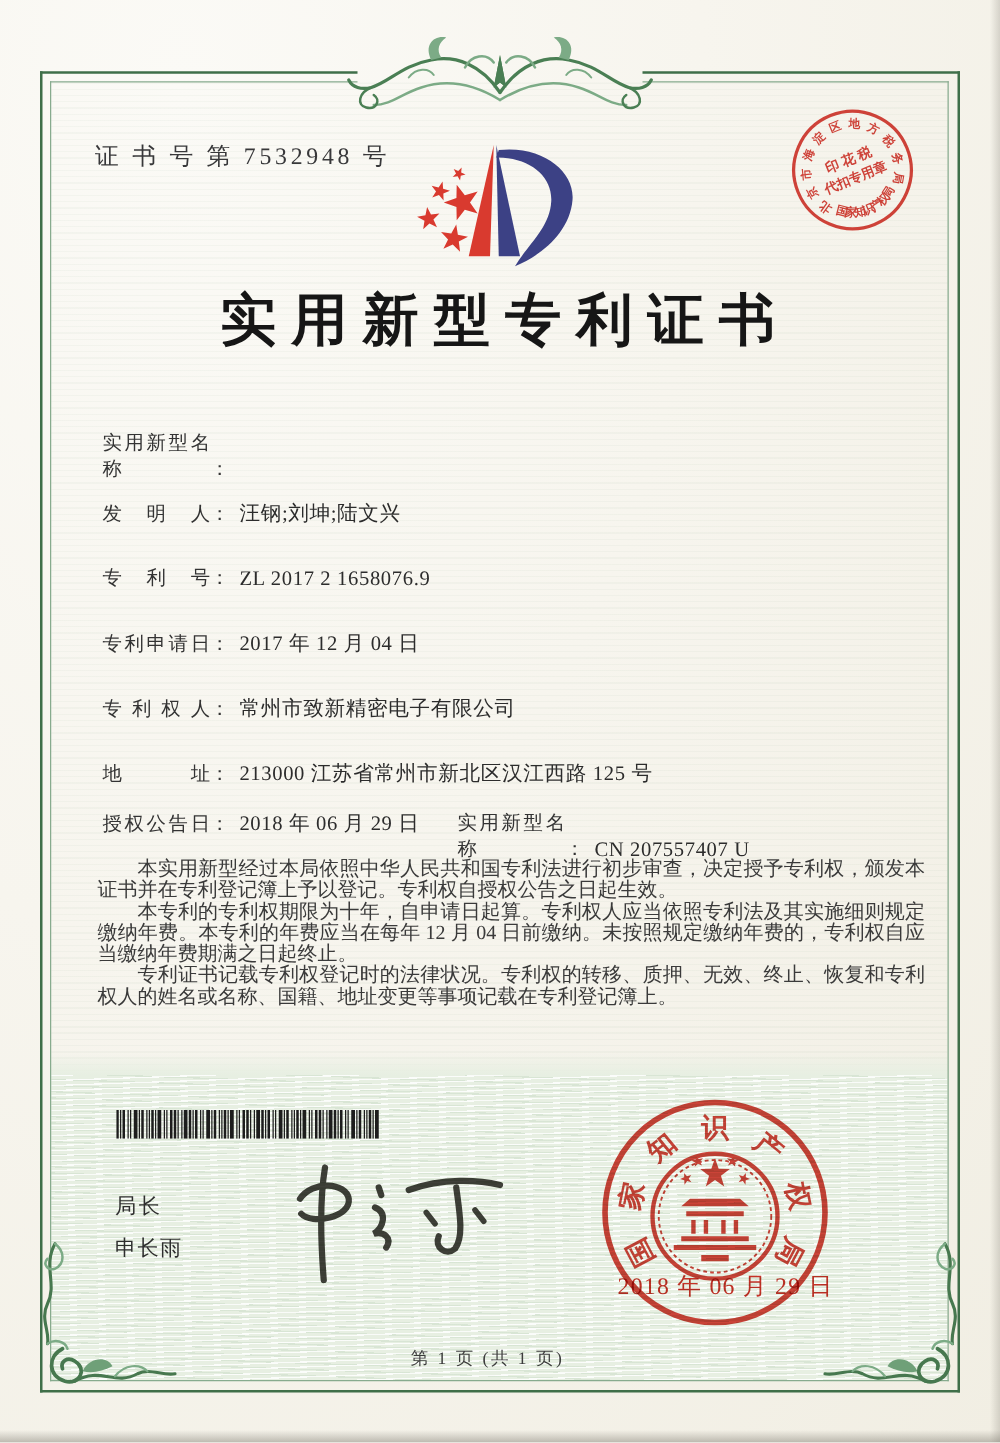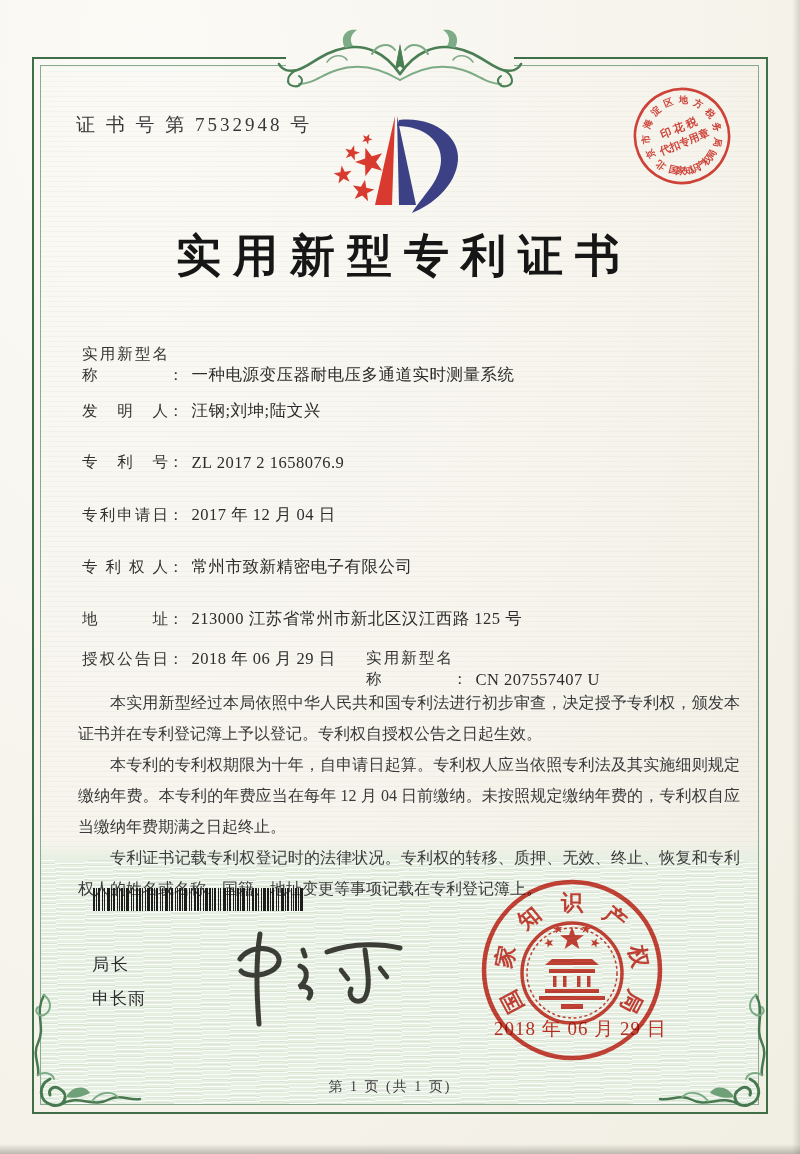--- a/index.html
+++ b/index.html
@@ -33,21 +33,21 @@
   .ln2{background:#87ab8e;}
   
   .cert-no{left:76px;top:112px;font-size:19px;letter-spacing:3px;color:#38383a;text-align:center;}
   .title{left:0;top:226px;width:800px;text-align:center;font-size:45px;font-weight:700;
          letter-spacing:12px;padding-left:8px;color:#161616;}
   .frow{left:82px;display:flex;align-items:flex-end;color:#2f2f2f;}
   .flabel{display:inline-block;width:86px;font-size:15.5px;color:#333;
           text-align:justify;text-align-last:justify;}
   .fcolon{font-size:15.5px;color:#333;margin-right:8px;}
   .fval{font-size:16.5px;letter-spacing:0.5px;color:#2c2c2c;}
-  .body-text{left:78px;top:687px;width:662px;font-size:16px;line-height:31px;
+  .body-text{left:78px;top:687px;width:662px;font-size:16px;line-height:17px;
              text-align:justify;color:#3a3a3a;}
   .body-text p{margin:0;text-indent:2em;}
   .officer-title{left:92px;top:953px;font-size:17px;color:#2e2e2e;letter-spacing:2px;}
   .officer-name{left:92px;top:987px;font-size:17px;color:#2e2e2e;letter-spacing:1px;}
   .seal-date{left:494px;top:1016px;font-size:19px;color:#c93227;letter-spacing:1px;
              mix-blend-mode:multiply;}
   .footer{left:0;top:1078px;width:780px;text-align:center;font-size:14px;
           letter-spacing:2px;color:#3c3c3c;}
   .stamp{mix-blend-mode:multiply;opacity:0.93;}
   .corner-right{transform:scaleX(-1);}
@@ -164,21 +164,20 @@
       <text x="53" y="47" text-anchor="middle" font-size="11" font-weight="bold" fill="#d4372e">印 花 税</text>
       <text x="53" y="62" text-anchor="middle" font-size="10.5" font-weight="bold" fill="#d4372e">代扣专用章</text>
     </g>
   </svg>
 
   <div class="abs title">实用新型专利证书</div>
 
   <div class="abs frow" style="top:344px">
     <span class="flabel">实用新型名称</span>
       <span class="fcolon">：</span>
-      <span class="fval">一种电源变压器耐电压多通道实时测量系统</span>
   </div>
   <div class="abs frow" style="top:400px">
     <span class="flabel">发明人</span>
       <span class="fcolon">：</span>
       <span class="fval">汪钢;刘坤;陆文兴</span>
   </div>
   <div class="abs frow" style="top:452px">
     <span class="flabel">专利号</span>
       <span class="fcolon">：</span>
       <span class="fval">ZL 2017 2 1658076.9</span>

